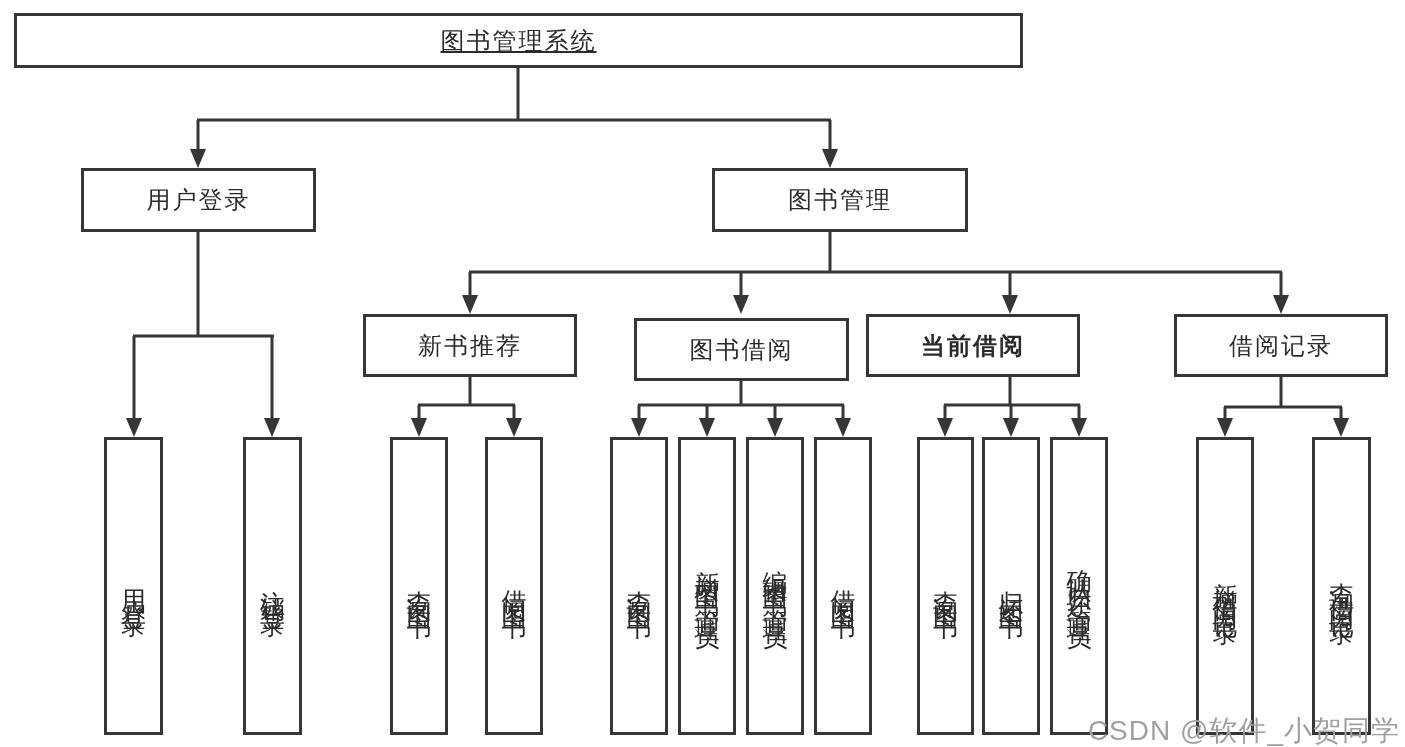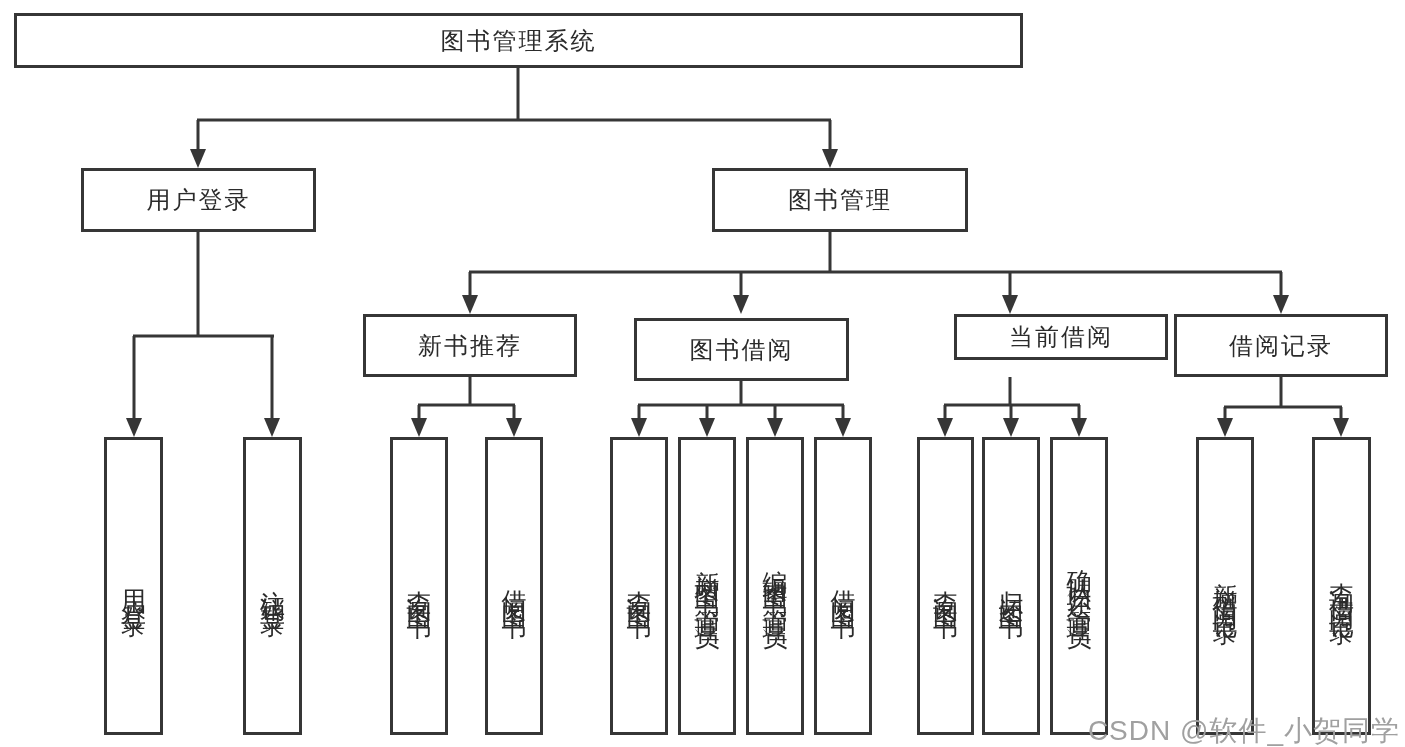--- a/index.html
+++ b/index.html
@@ -101,28 +101,28 @@
       <polygon points="767,418 783,418 775,437"></polygon>
       <polygon points="835,418 851,418 843,437"></polygon>
       <polygon points="937,418 953,418 945,437"></polygon>
       <polygon points="1003,418 1019,418 1011,437"></polygon>
       <polygon points="1071,418 1087,418 1079,437"></polygon>
       <polygon points="1217,418 1233,418 1225,437"></polygon>
       <polygon points="1333,418 1349,418 1341,437"></polygon>
     </g>
   </svg>
 
-  <div class="node" style="left:14px;top:13px;width:1009px;height:55px;">图书管理系统</div>
+  <div class="node" style="left:14px;top:13px;width:1009px;height:55px;text-decoration:underline;">图书管理系统</div>
 
   <div class="node" style="left:81px;top:168px;width:235px;height:64px;">用户登录</div>
   <div class="node" style="left:712px;top:168px;width:256px;height:64px;">图书管理</div>
 
   <div class="node" style="left:363px;top:314px;width:214px;height:63px;">新书推荐</div>
   <div class="node" style="left:634px;top:318px;width:215px;height:63px;">图书借阅</div>
-  <div class="node" style="left:954px;top:314px;width:214px;height:46px;">当前借阅</div>
+  <div class="node" style="left:866px;top:314px;width:214px;height:63px;font-weight:bold;">当前借阅</div>
   <div class="node" style="left:1174px;top:314px;width:214px;height:63px;">借阅记录</div>
 
   <div class="node leaf" style="left:104px;top:437px;width:59px;height:298px;">用户登录</div>
   <div class="node leaf" style="left:243px;top:437px;width:59px;height:298px;">注销登录</div>
 
   <div class="node leaf" style="left:390px;top:437px;width:58px;height:298px;">查询图书</div>
   <div class="node leaf" style="left:485px;top:437px;width:58px;height:298px;">借阅图书</div>
 
   <div class="node leaf" style="left:610px;top:437px;width:58px;height:298px;">查询图书</div>
   <div class="node leaf" style="left:678px;top:437px;width:58px;height:298px;">新增图书（管理员）</div>

